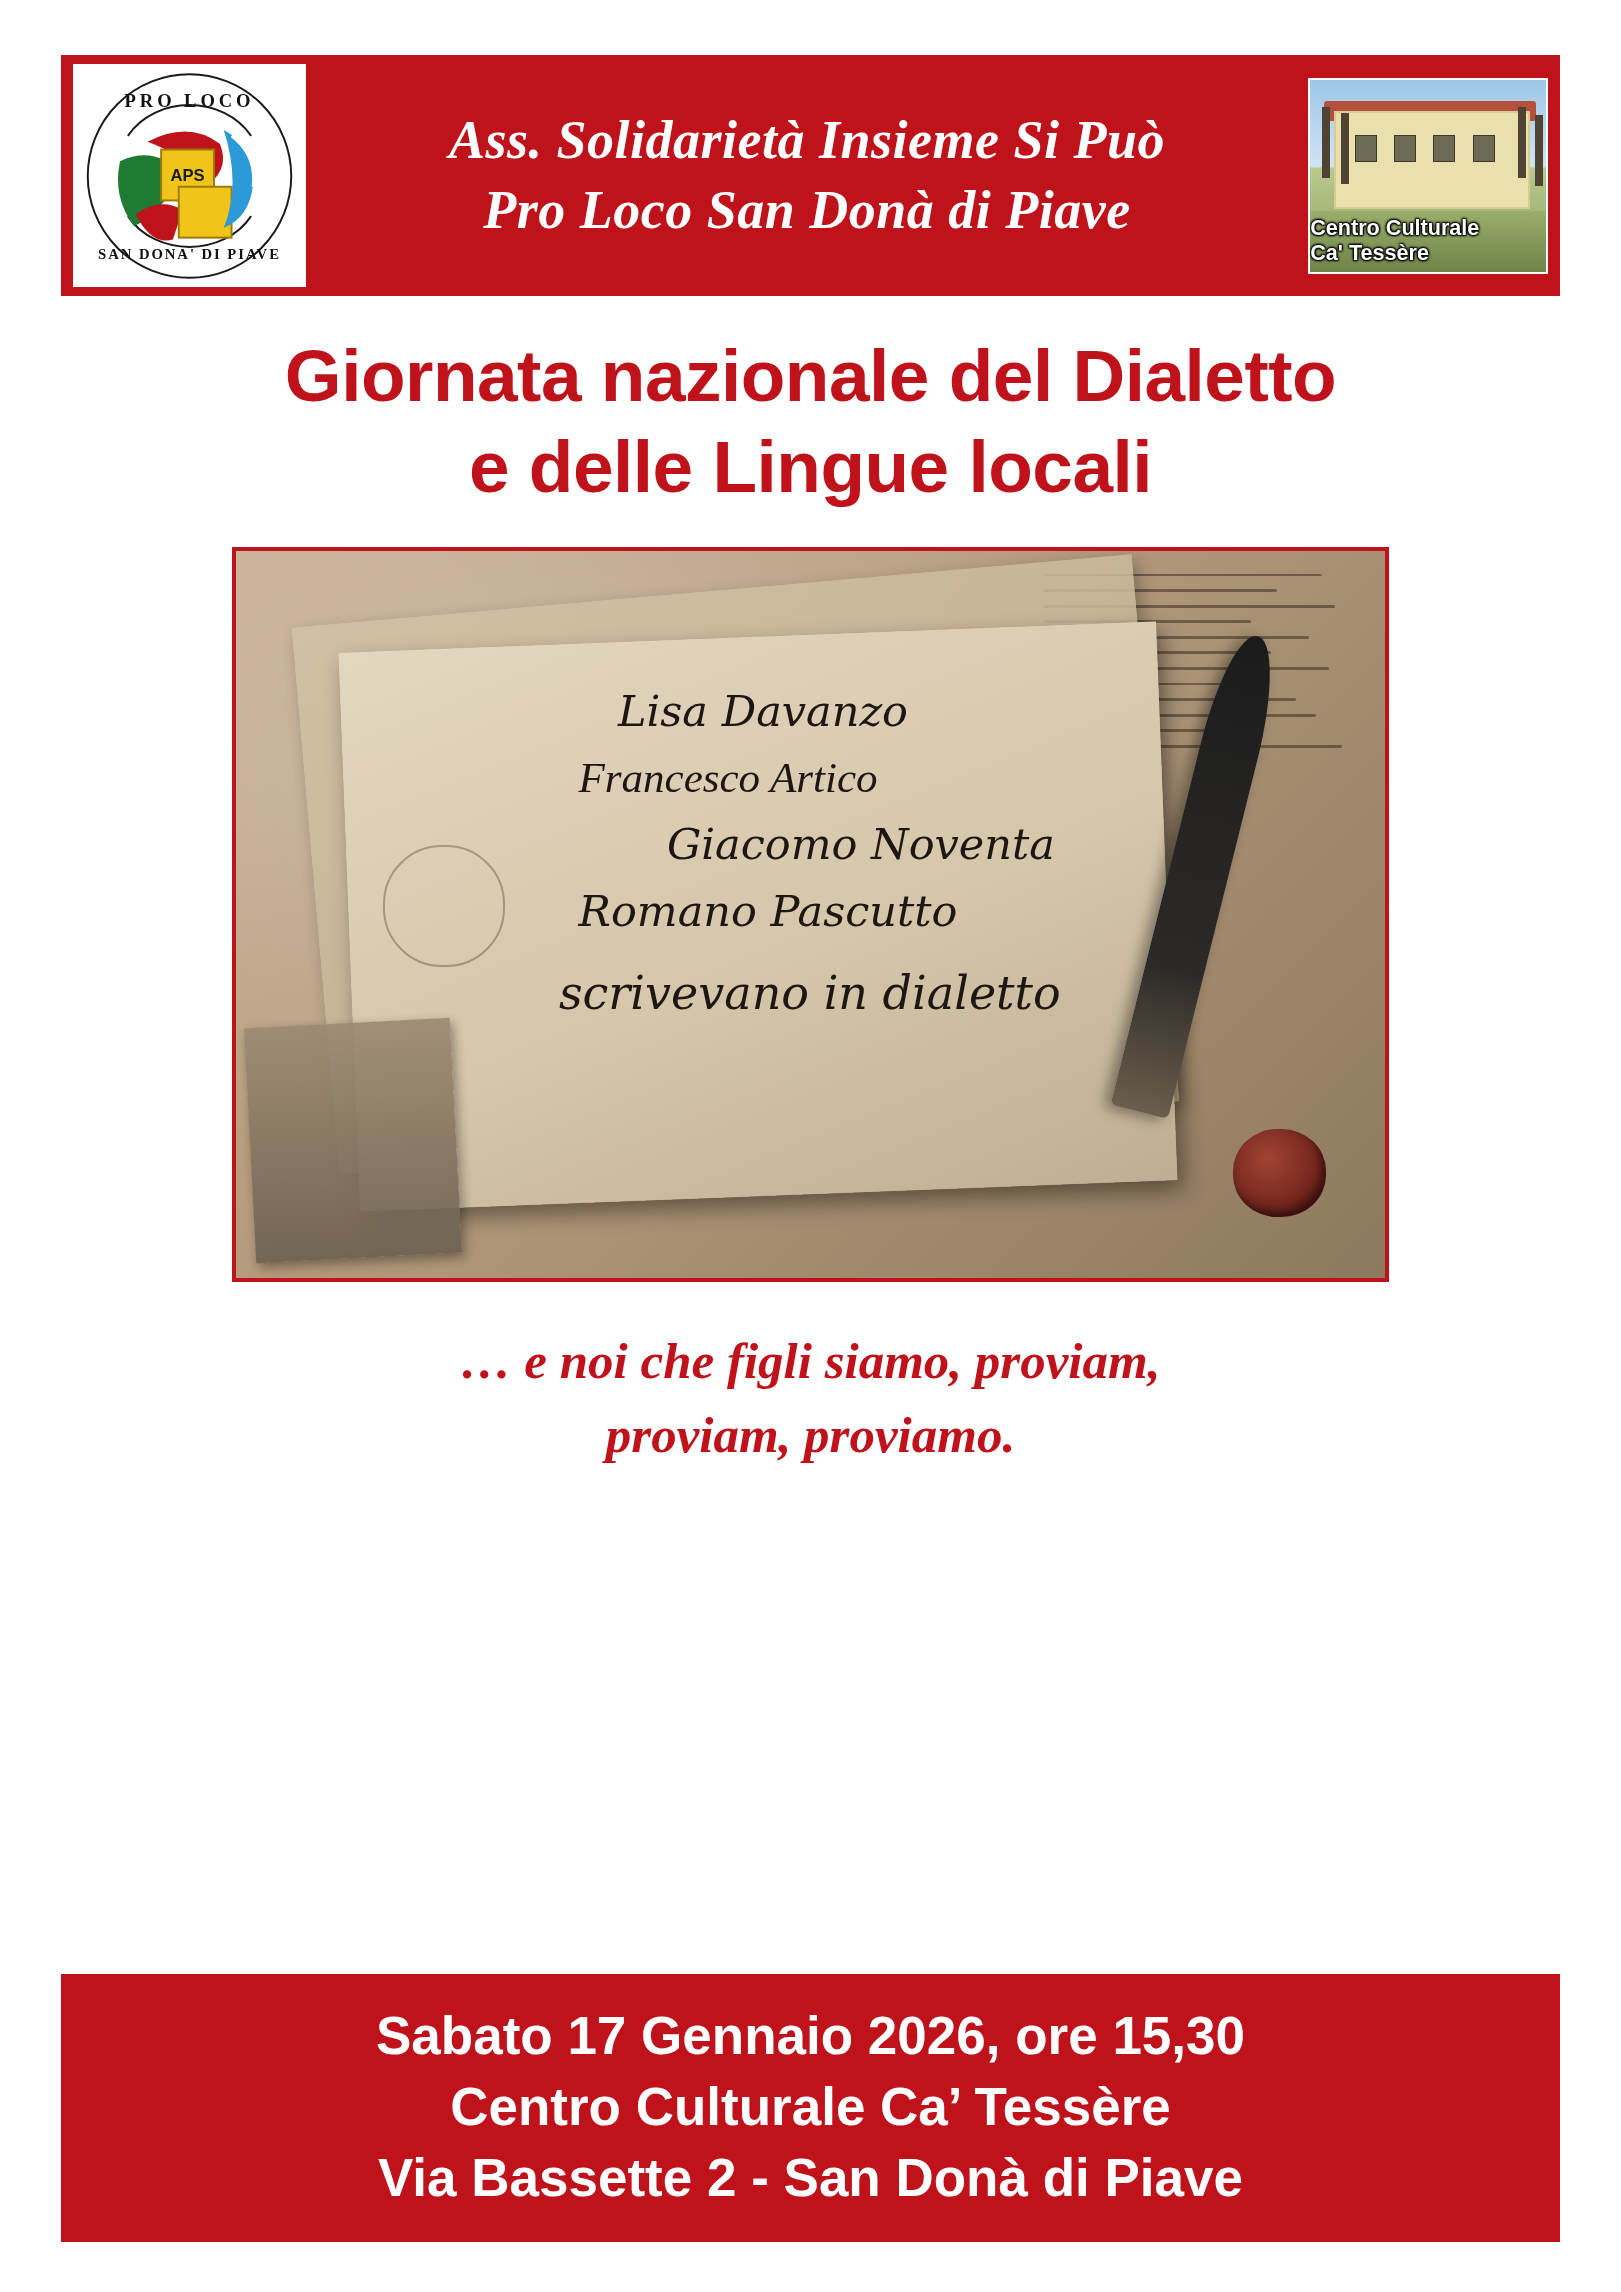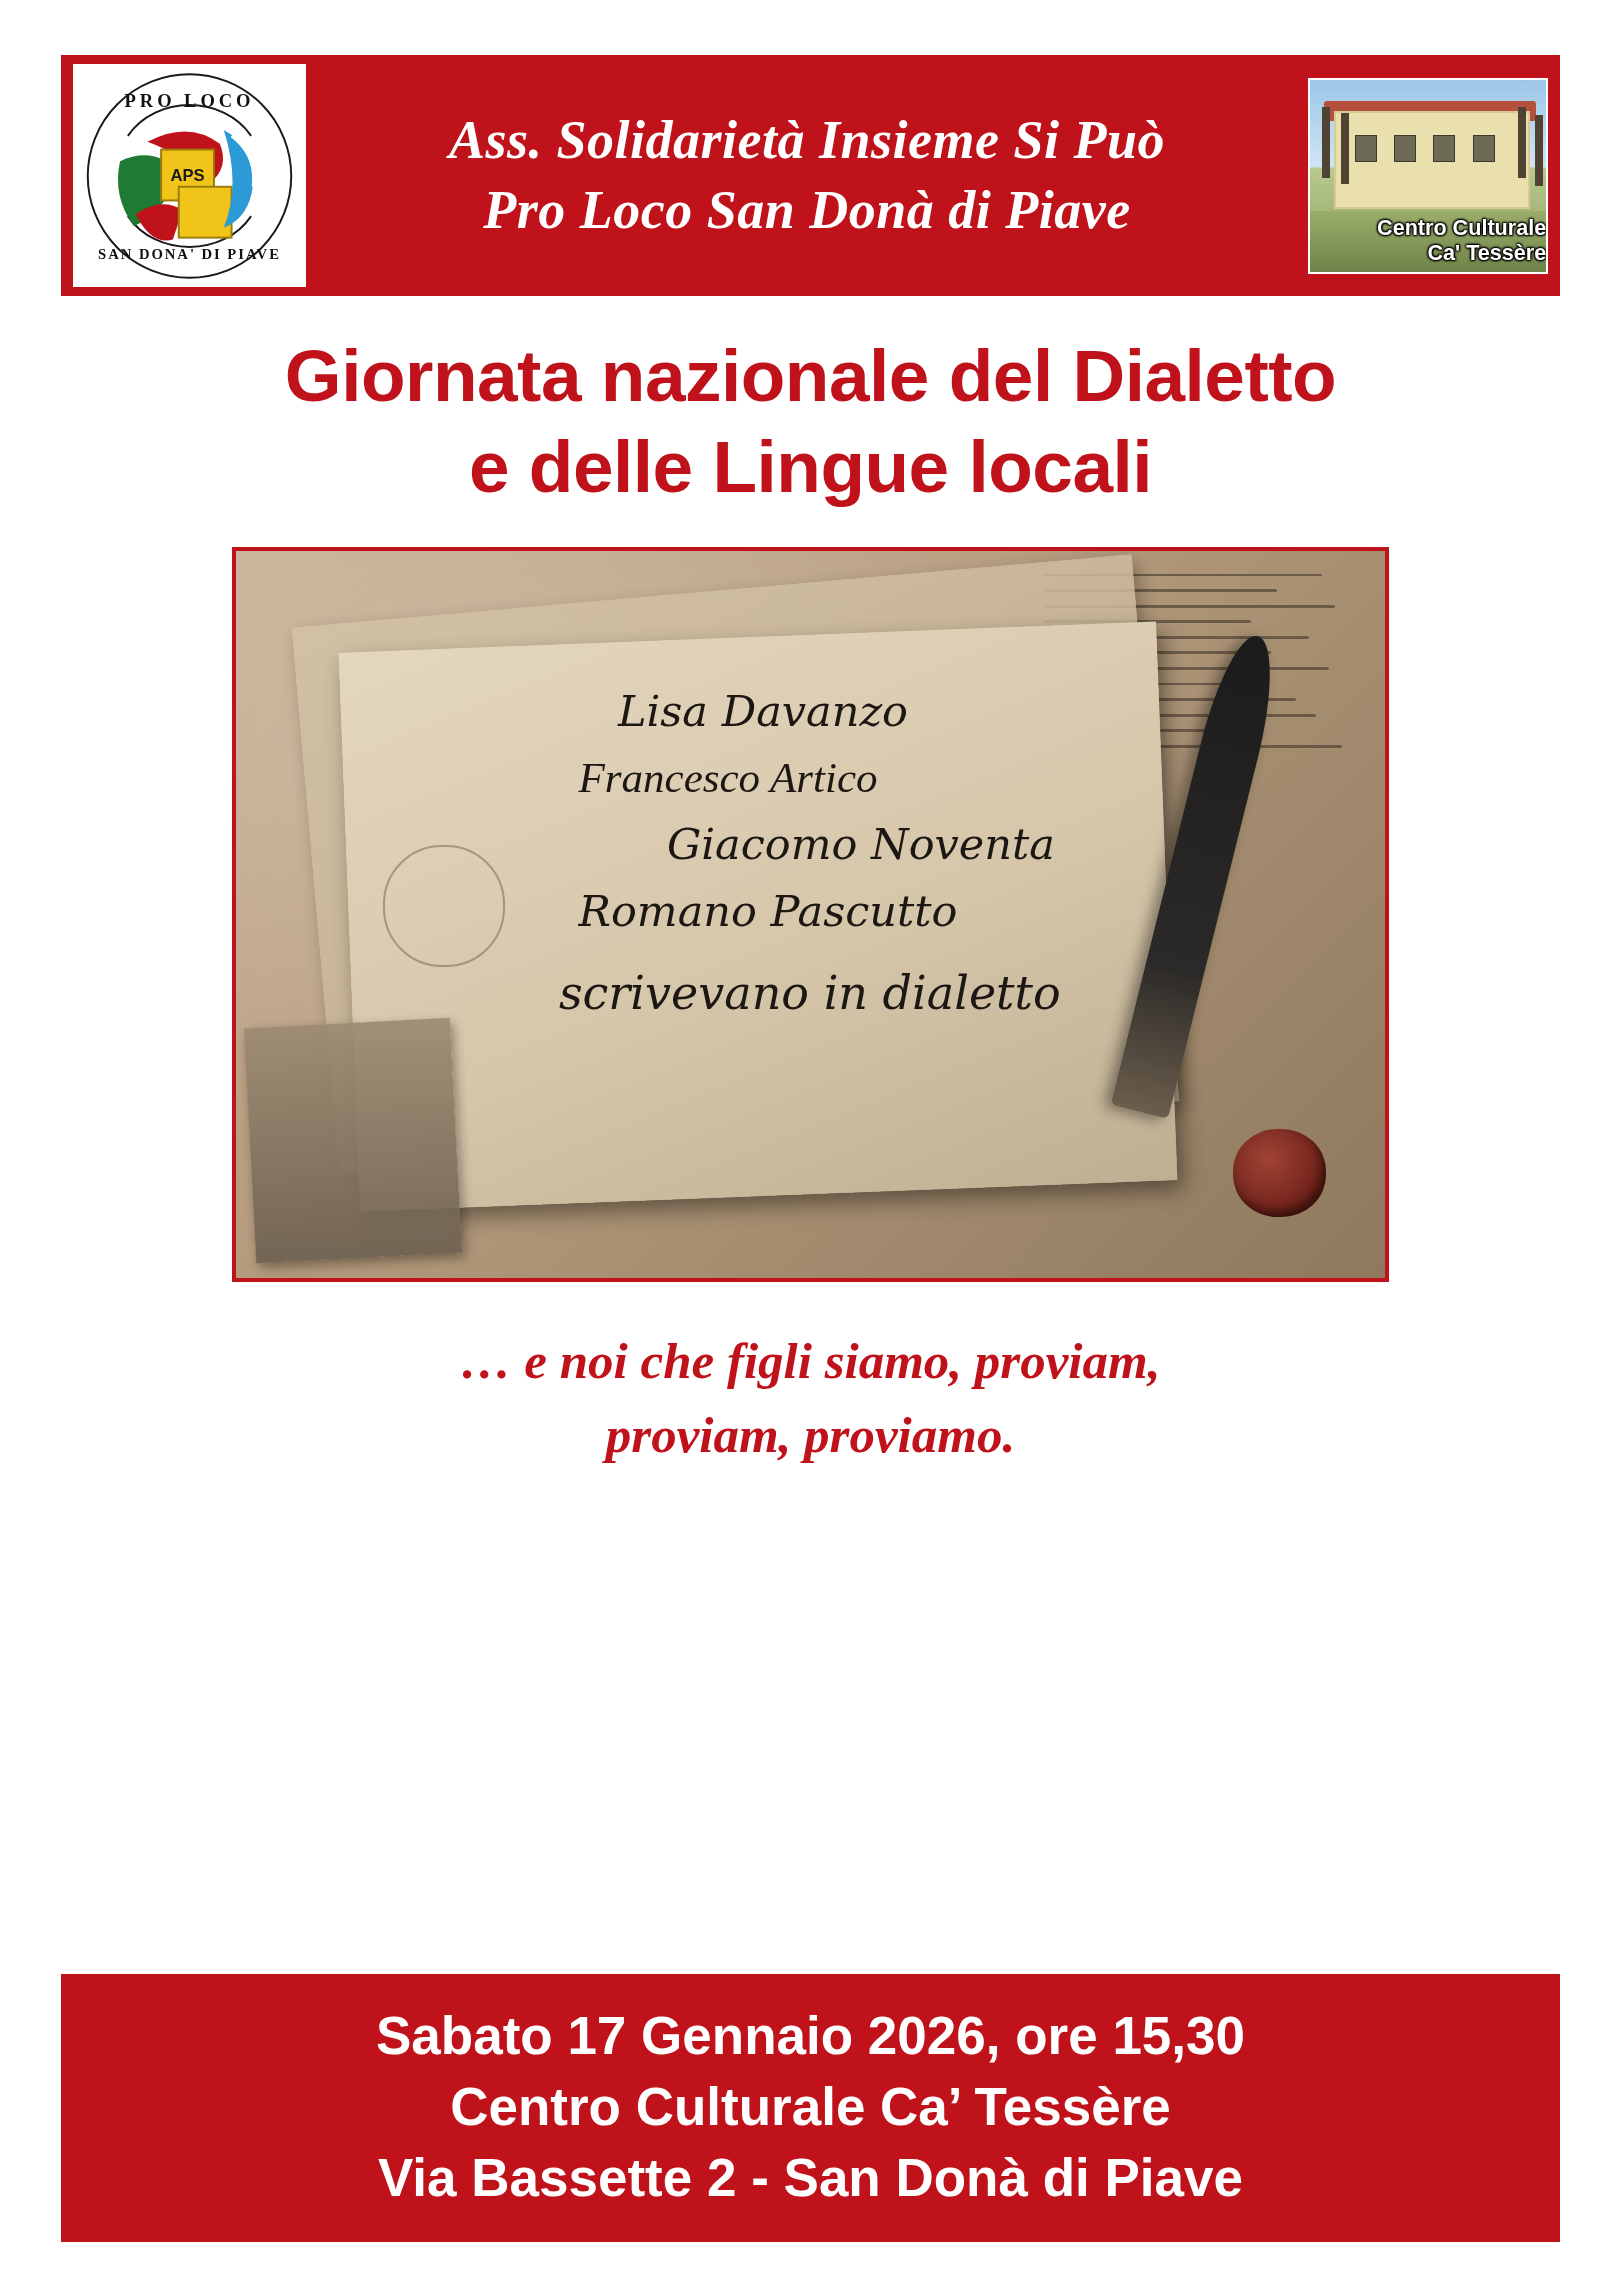--- a/index.html
+++ b/index.html
@@ -113,21 +113,21 @@
     position: absolute;
     width: 7.8px;
     height: 71px;
     background: #4f4334;
   }
   .venue-caption {
     position: absolute;
     left: 0;
     right: 0;
     bottom: 5.9px;
-    text-align: right;
+    text-align: left;
     color: #ffffff;
     font-family: "Liberation Sans", sans-serif;
     font-weight: bold;
     font-size: 21.6px;
     line-height: 1.15;
     text-shadow: 1px 1px 2px #000, -1px 1px 2px #000, 1px -1px 2px #000, -1px -1px 2px #000;
   }
 
   
   .main-title {

